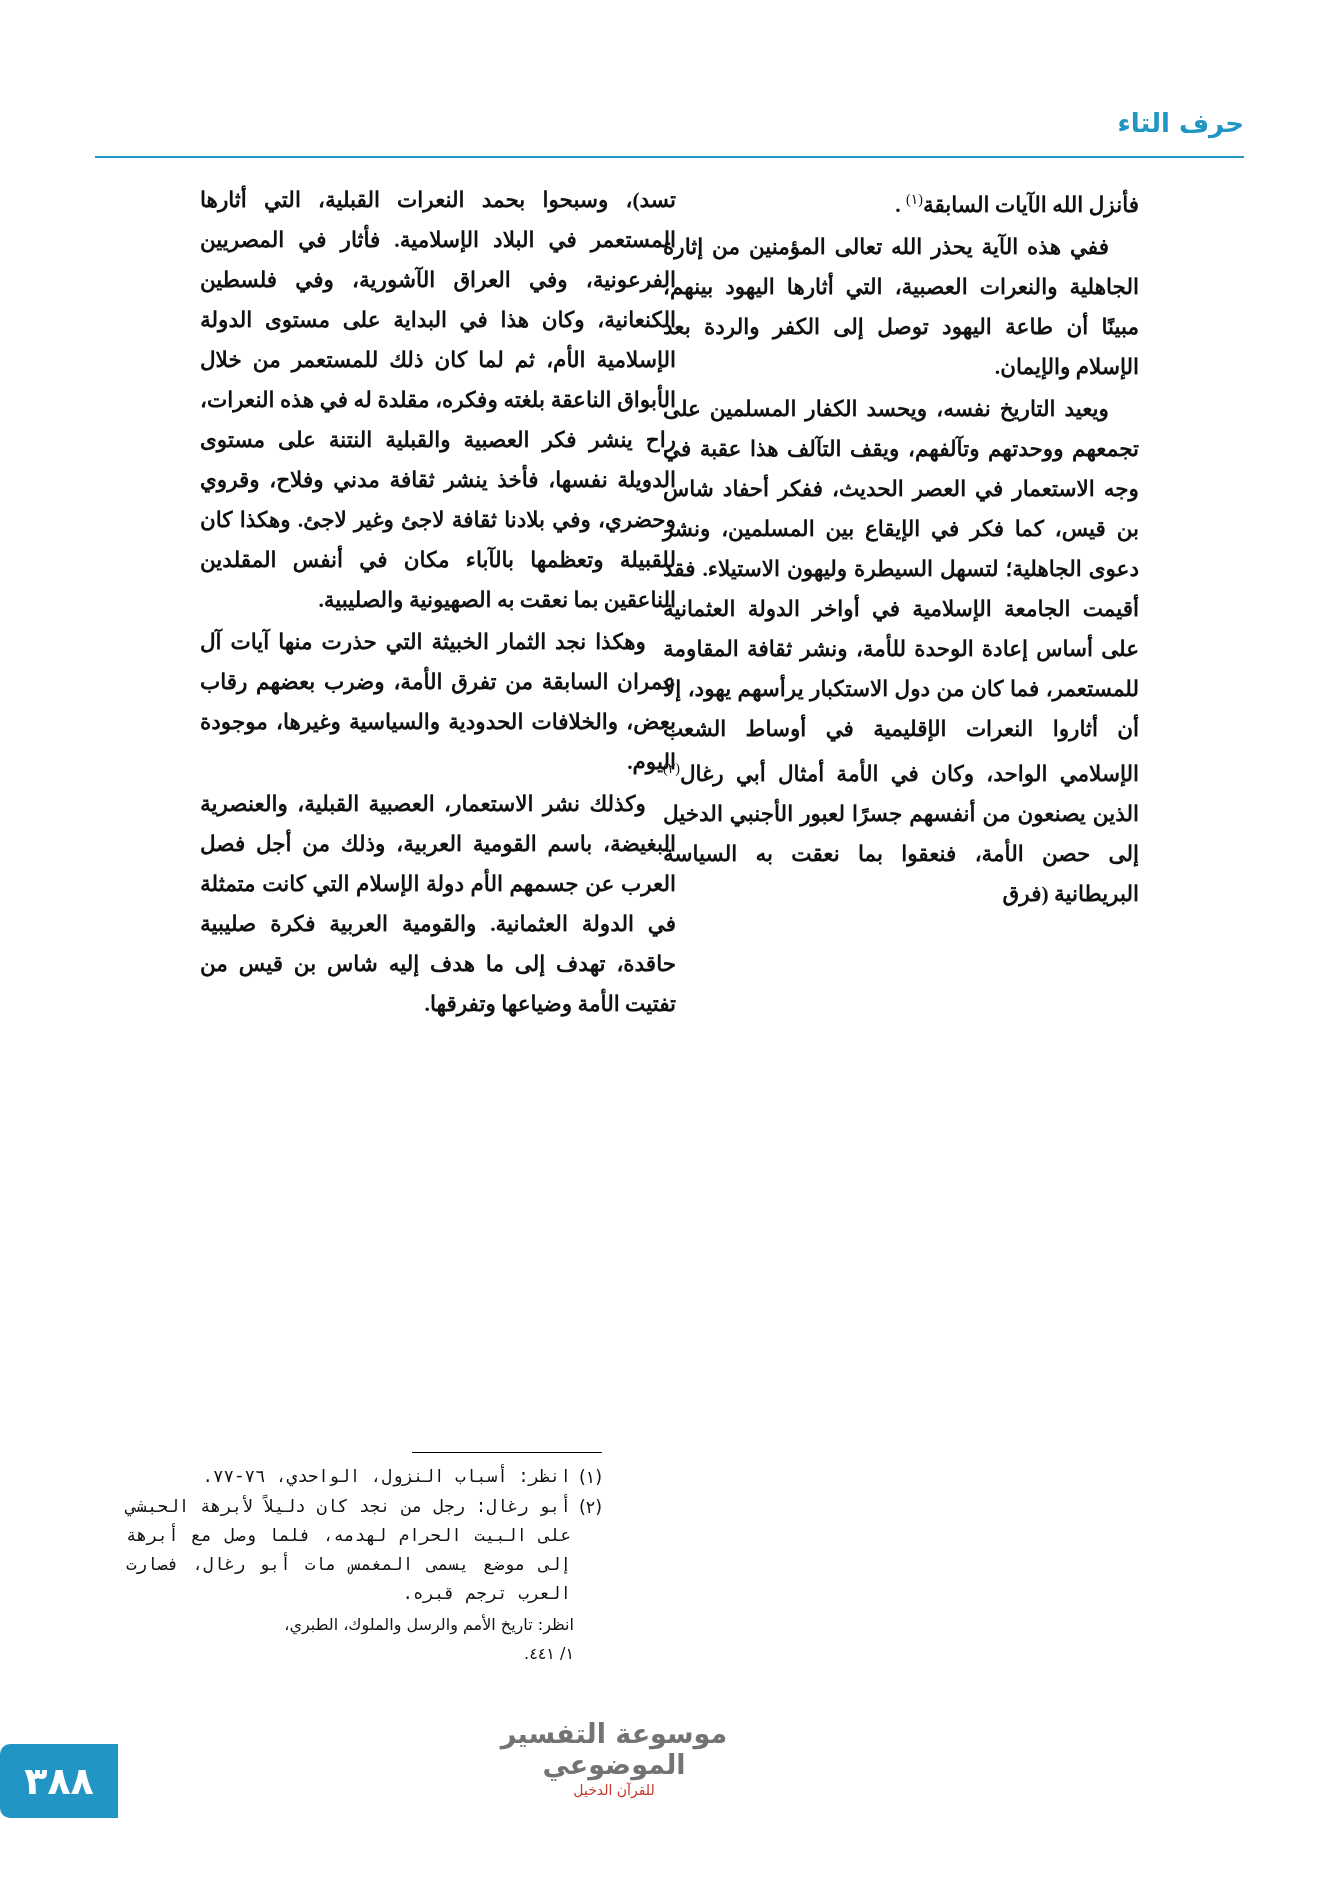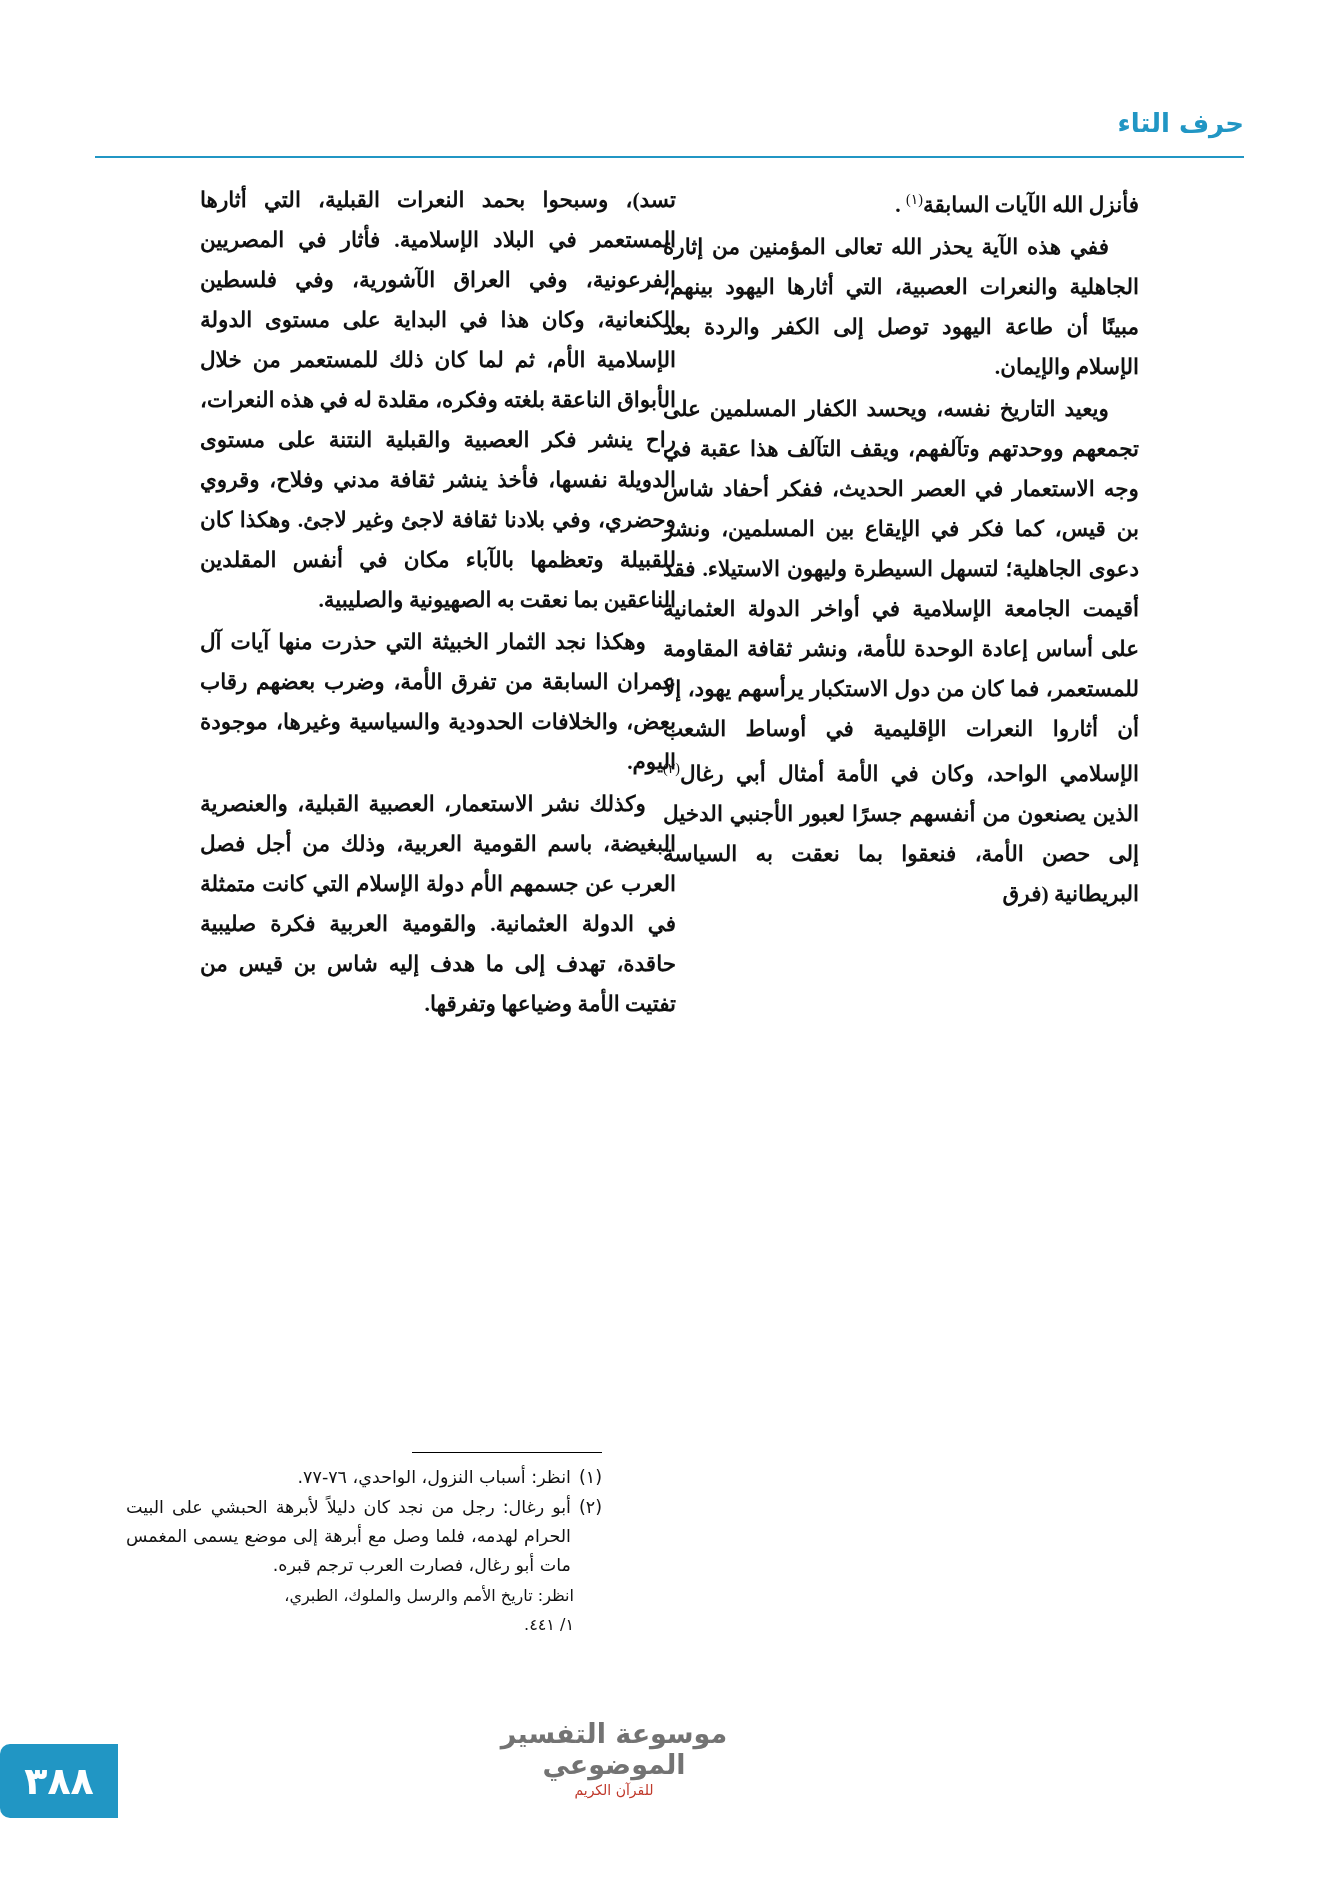--- a/index.html
+++ b/index.html
@@ -102,20 +102,21 @@
     text-align-last: right;
   }
   .fn-num {
     flex: 0 0 auto;
     margin-left: 8px;
   }
   .fn-text {
     flex: 1 1 auto;
     text-align: justify;
     text-align-last: right;
+    font-family: Liberation Mono, monospace;
   }
   .fn-tail {
     font-size: 16px;
     line-height: 29px;
     color: #111111;
     margin-right: 28px;
   }
 
   
   .footer-logo {
@@ -193,18 +194,18 @@
       <span class="fn-num">(٢)</span>
       <span class="fn-text">أبو رغال: رجل من نجد كان دليلاً لأبرهة الحبشي على البيت الحرام لهدمه، فلما وصل مع أبرهة إلى موضع يسمى المغمس مات أبو رغال، فصارت العرب ترجم قبره.</span>
     </div>
 
     <div class="fn-tail">انظر: تاريخ الأمم والرسل والملوك، الطبري،</div>
     <div class="fn-tail">١/ ٤٤١.</div>
   </div>
 
   <div class="footer-logo">
     <div class="logo-main">موسوعة التفسير الموضوعي</div>
-    <div class="logo-sub">للقرآن الكريم</div>
+    <div class="logo-sub">للقرآن الدخيل</div>
   </div>
 
   <div class="page-number-box">٣٨٨</div>
 
 </div>
 
 </body></html>

